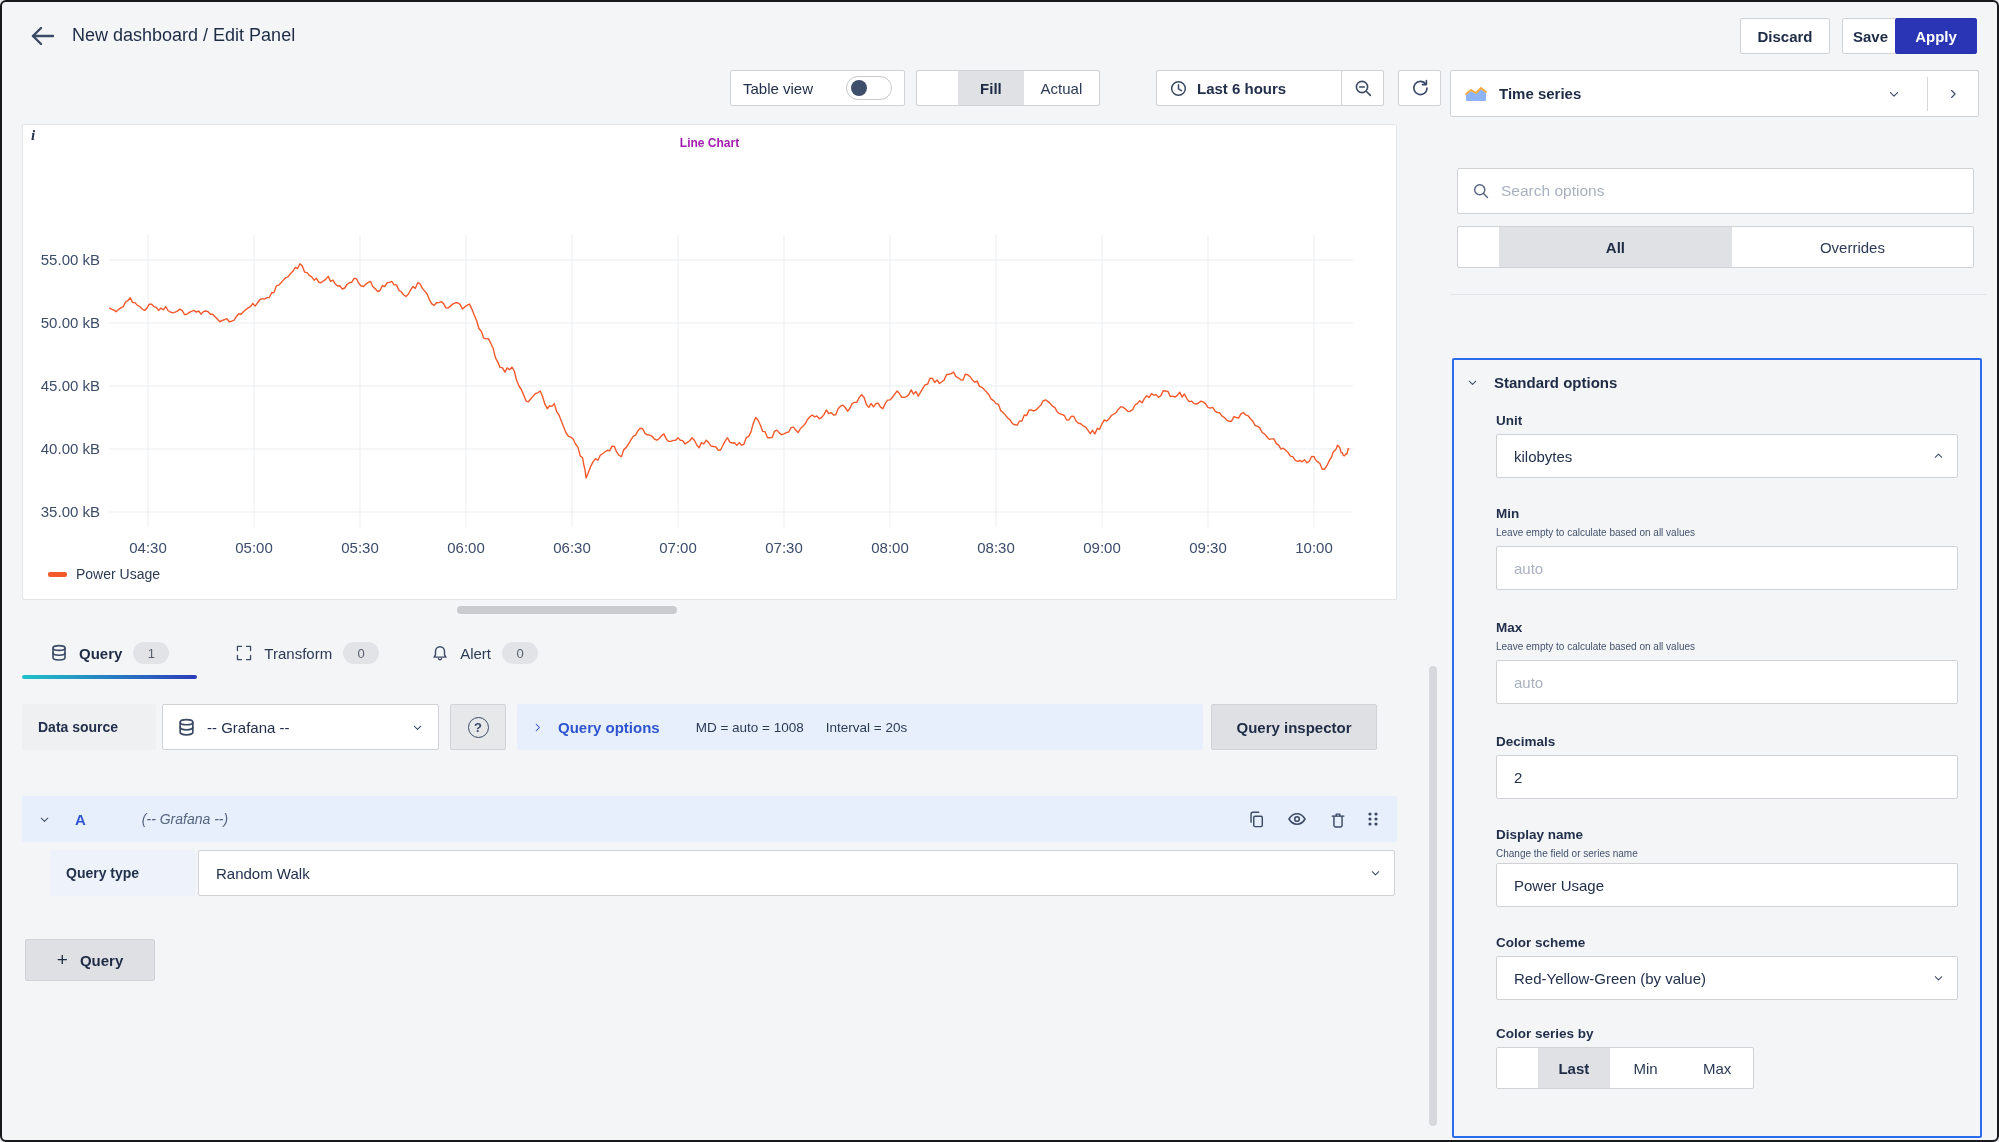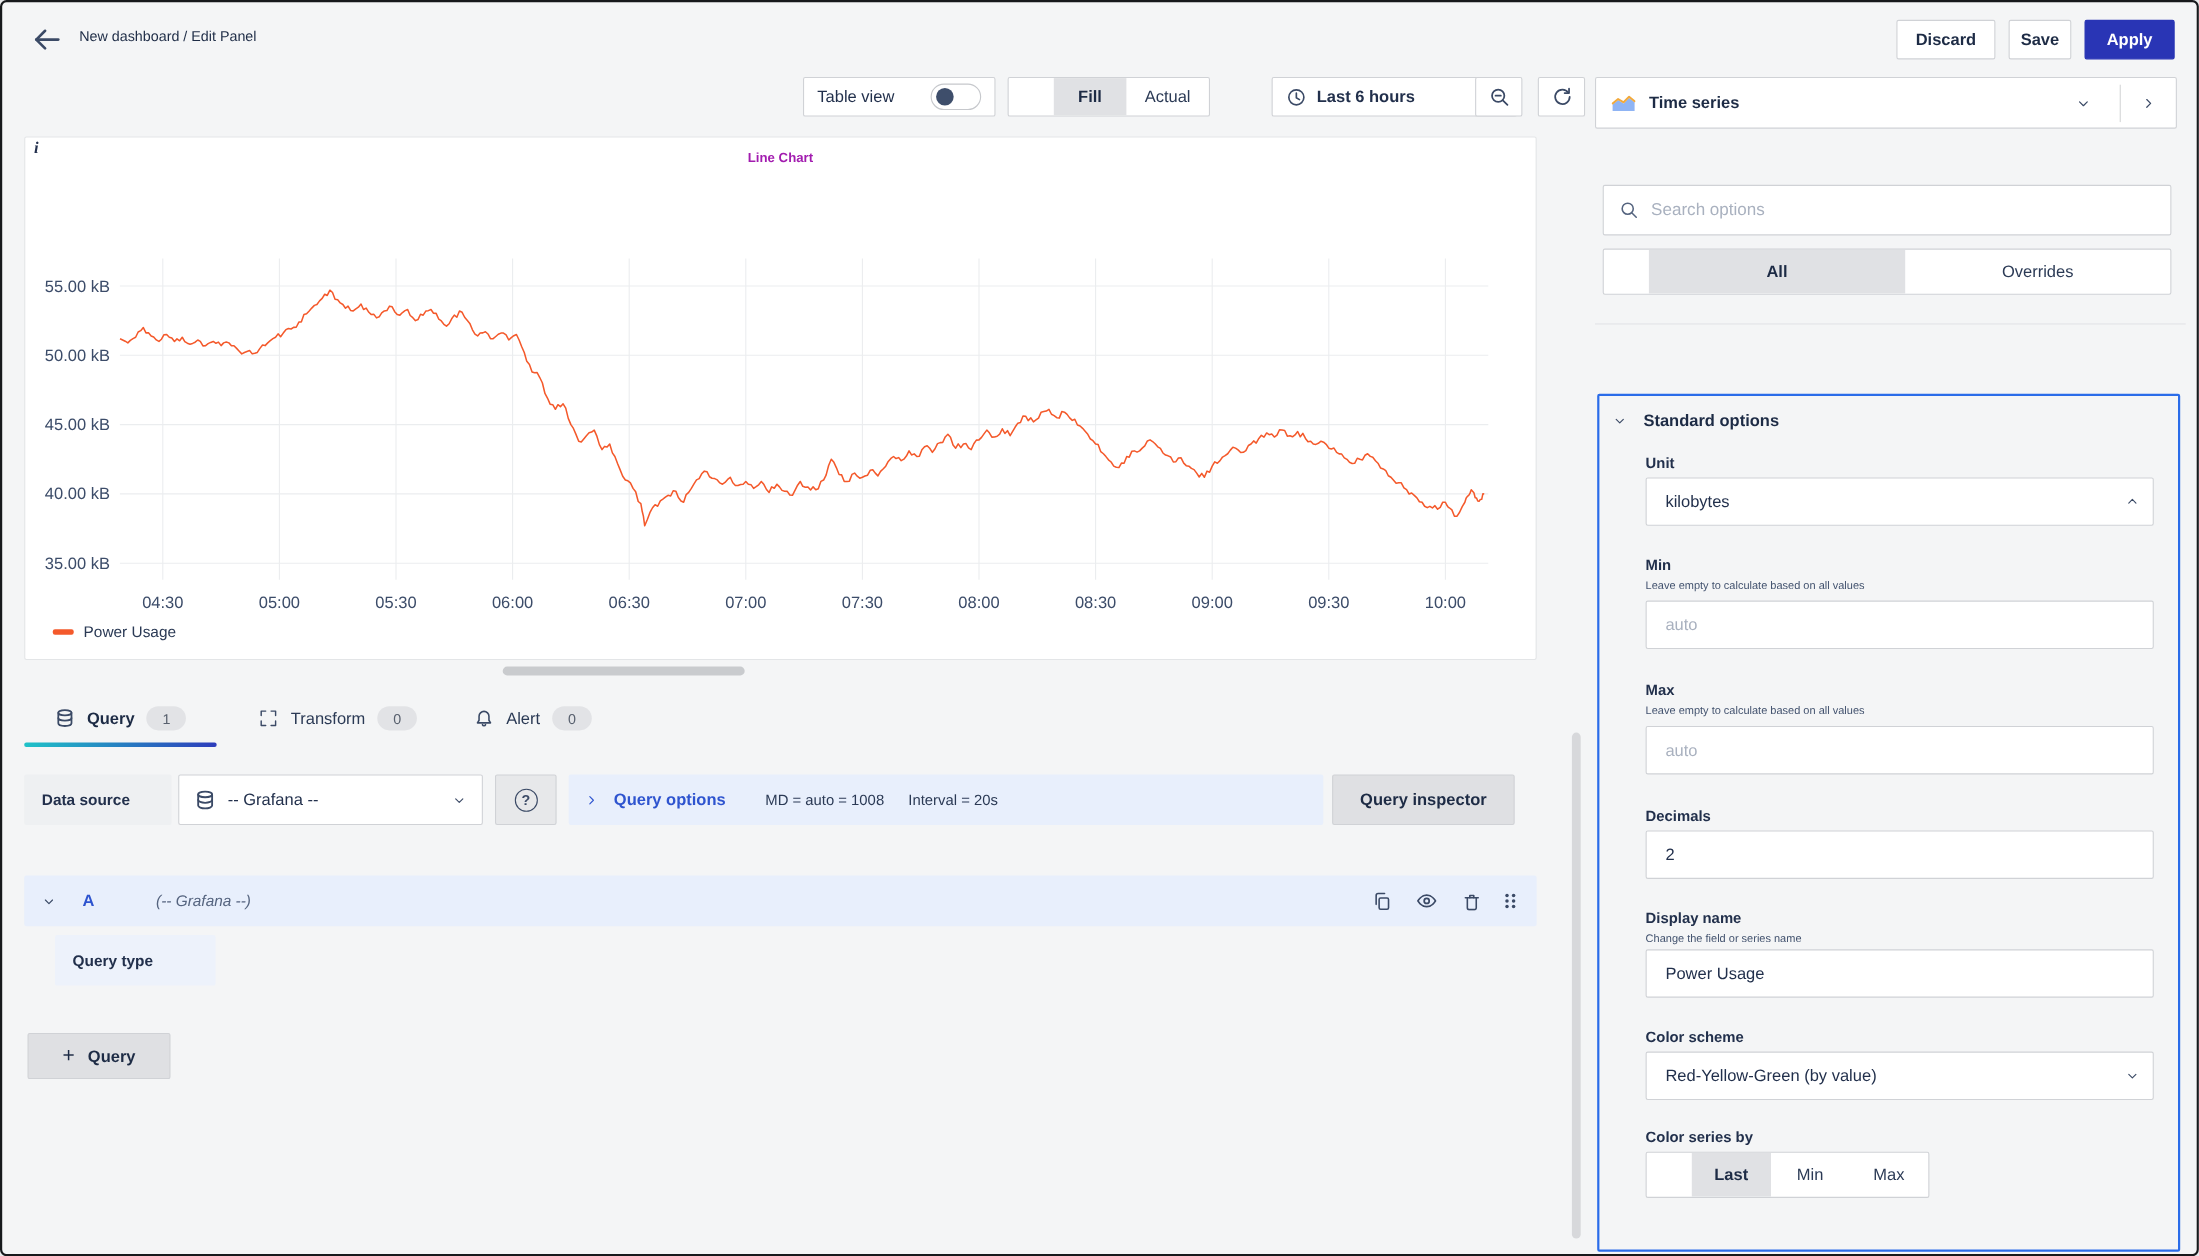--- a/index.html
+++ b/index.html
@@ -5,26 +5,26 @@
   html,body{margin:0;padding:0;background:#e9eaec;}
   *{box-sizing:border-box;}
   .screen{position:relative;width:1999px;height:1142px;background:#f4f5f6;
     font-family:"Liberation Sans","DejaVu Sans",sans-serif;color:#2b3a55;
     border:2px solid #17191c;border-radius:6px;overflow:hidden;}
   .abs{position:absolute;}
   .f{display:flex;align-items:center;}
   .box{background:#fff;border:1px solid #d0d2d6;border-radius:2px;}
   .btn{display:flex;align-items:center;justify-content:center;font-size:15px;font-weight:700;
     border-radius:2px;cursor:pointer;}
-  .btn.ghost{background:#fff;border:1px solid #d0d2d6;color:#1d2b45;}
+  .btn.ghost{background:#fff;border:1px solid #d0d2d6;color:#1d2b45;margin-left:16px;}
   .btn.gray{background:#dfe0e3;border:1px solid #d0d2d6;color:#1d2b45;}
   .btn.primary{background:var(--apply-bg);color:#fff;border:1px solid var(--apply-bg);}
   .icon{display:inline-flex;align-items:center;justify-content:center;color:#3b4a66;}
   .icon svg{stroke:currentColor;fill:none;stroke-width:1.6;stroke-linecap:round;stroke-linejoin:round;}
-  .title{font-size:13px;font-weight:500;color:#1d2b45;}
+  .title{font-size:18px;font-weight:500;color:#1d2b45;}
   .seg{display:flex;background:#fff;border:1px solid #d0d2d6;border-radius:2px;overflow:hidden;height:36px;padding-left:41px;}
   .seg .it{display:flex;align-items:center;justify-content:center;font-size:15px;color:#2b3a55;cursor:pointer;}
   .seg .it.sel{background:#e0e1e4;font-weight:700;color:#1d2b45;}
   .toggle{width:46px;height:24px;border:1px solid #c6c8cc;border-radius:12px;background:#fff;position:relative;}
   .toggle .knob{position:absolute;left:4px;top:3px;width:16px;height:16px;border-radius:50%;background:#3e4e6b;}
   .badge{background:#e2e3e6;border-radius:11px;height:22px;min-width:36px;display:flex;align-items:center;
     justify-content:center;font-size:13px;color:#58606e;}
   .tab-label{font-size:15px;font-weight:500;color:#2b3a55;}
   .lblbox{display:flex;align-items:center;padding:0 16px;font-size:14px;font-weight:600;color:#22304c;border-radius:2px;}
   .selectbox{display:flex;align-items:center;background:#fff;border:1px solid #d0d2d6;border-radius:2px;
@@ -269,20 +269,28 @@
           <circle cx="11" cy="4" r="1.6"></circle>
           <circle cx="5" cy="9" r="1.6"></circle>
           <circle cx="11" cy="9" r="1.6"></circle>
           <circle cx="5" cy="14" r="1.6"></circle>
           <circle cx="11" cy="14" r="1.6"></circle>
         </svg>
     </span>
   </div>
 
   <div class="abs lblbox" style="left:48px;top:848px;width:146px;height:46px;background:#edf2fb;">Query type</div>
+  <div class="abs selectbox" style="left:196px;top:848px;width:1197px;height:46px;cursor:pointer;">
+    <span>Random Walk</span>
+    <span class="car icon">
+      <svg width="13" height="13" viewBox="0 0 20 20">
+          <polyline points="5 8 10 13 15 8"></polyline>
+        </svg>
+    </span>
+  </div>
 
   <div class="abs btn gray f" style="left:23px;top:937px;width:130px;height:42px;gap:12px;">
     <span style="font-size:19px;font-weight:400;">+</span>
     <span>Query</span>
   </div>
 
   <div class="abs" style="left:1427px;top:664px;width:8px;height:460px;border-radius:4px;background:#d7d8db;"></div>
 
   <div class="abs box f" style="left:1455px;top:166px;width:517px;height:46px;padding:0 14px;gap:11px;">
     <span class="icon" style="color:#55647f;">

